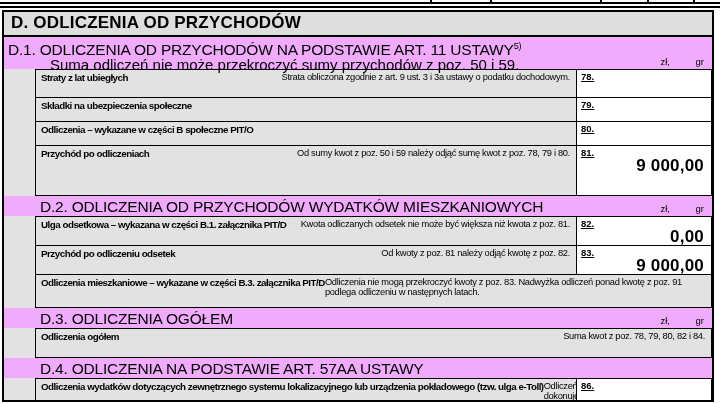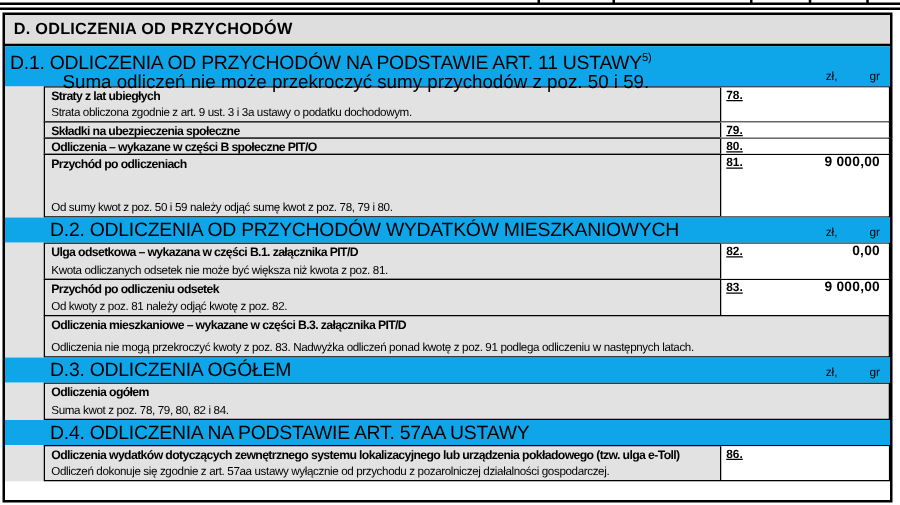--- a/index.html
+++ b/index.html
@@ -9,47 +9,47 @@
   }
   .tick{position:absolute;top:0;width:2px;height:3px;background:#000;}
   .rule1{position:absolute;top:2px;left:0;width:720px;height:2px;background:#000;}
   .rule2{position:absolute;top:6px;left:0;width:720px;height:2px;background:#000;}
   .formbox{
     position:absolute;top:10px;left:2px;width:712px;height:392px;
     border:2px solid #000;box-sizing:border-box;background:#fff;overflow:hidden;
   }
   .main-header{
     height:25px;background:#dedede;border-bottom:2px solid #000;box-sizing:border-box;
-    font-weight:bold;font-size:13px;line-height:22px;padding-left:7px;letter-spacing:.2px;
+    font-weight:bold;font-size:17px;line-height:22px;padding-left:7px;letter-spacing:.2px;
   }
-  .sec-head{position:relative;background:#0ea5e9;box-sizing:border-box;}
+  .sec-head{position:relative;background:#f0abfc;box-sizing:border-box;}
   .sec-head.big{height:32px;}
   .sec-head.small{height:20px;}
   .sec-title{font-size:15.5px;line-height:17px;padding:1px 0 0 4px;white-space:nowrap;letter-spacing:-0.2px;}
   .sec-head.small .sec-title{line-height:19px;padding-top:1px;margin-left:32px;}
   .sec-title sup{font-size:9px;}
   .sec-sub{font-size:15px;line-height:11px;padding-left:46px;margin-top:1px;}
   .cur{position:absolute;font-size:9.5px;bottom:2px;}
   .cur.zl{right:42px;}
   .cur.gr{right:8px;}
   .rows{background:#e2e2e2;padding-left:31px;}
   .row{
     display:flex;border:1.2px solid #000;box-sizing:border-box;margin-top:-1px;background:#e2e2e2;
   }
   .row.first{margin-top:0;}
   .cell-label{
-    flex:1;display:flex;flex-direction:column;justify-content:space-between;
+    flex:1;display:flex;flex-direction:row;justify-content:space-between;
     padding:2px 6px 2px 5px;min-width:0;
   }
   .row-label{font-size:9.8px;font-weight:bold;line-height:11px;letter-spacing:-0.5px;white-space:nowrap;}
   .row-hint{font-size:9.3px;line-height:10px;letter-spacing:-0.3px;}
   .cell-value{width:135px;flex:none;background:#fff;border-left:1.2px solid #000;position:relative;box-sizing:border-box;}
   .row-num{font-size:9.5px;font-weight:bold;padding:2px 0 0 4px;line-height:10px;text-decoration:underline;}
-  .row-value{position:absolute;right:7px;top:0;font-size:11px;font-weight:bold;letter-spacing:.2px;}
-  .h29{height:29px;} .h30{height:30px;} .h31{height:14px;} .h33{height:51px;} .h34{height:34px;}
+  .row-value{position:absolute;right:7px;top:10px;font-size:17px;font-weight:bold;letter-spacing:.2px;}
+  .h29{height:29px;} .h30{height:30px;} .h31{height:25px;} .h33{height:51px;} .h34{height:34px;}
 </style>
 </head>
 <body>
 
 <div class="tick" style="left:430px"></div>
 <div class="tick" style="left:490px"></div>
 <div class="tick" style="left:600px"></div>
 <div class="tick" style="left:647px"></div>
 <div class="tick" style="left:693px"></div>
 <div class="rule1"></div>

